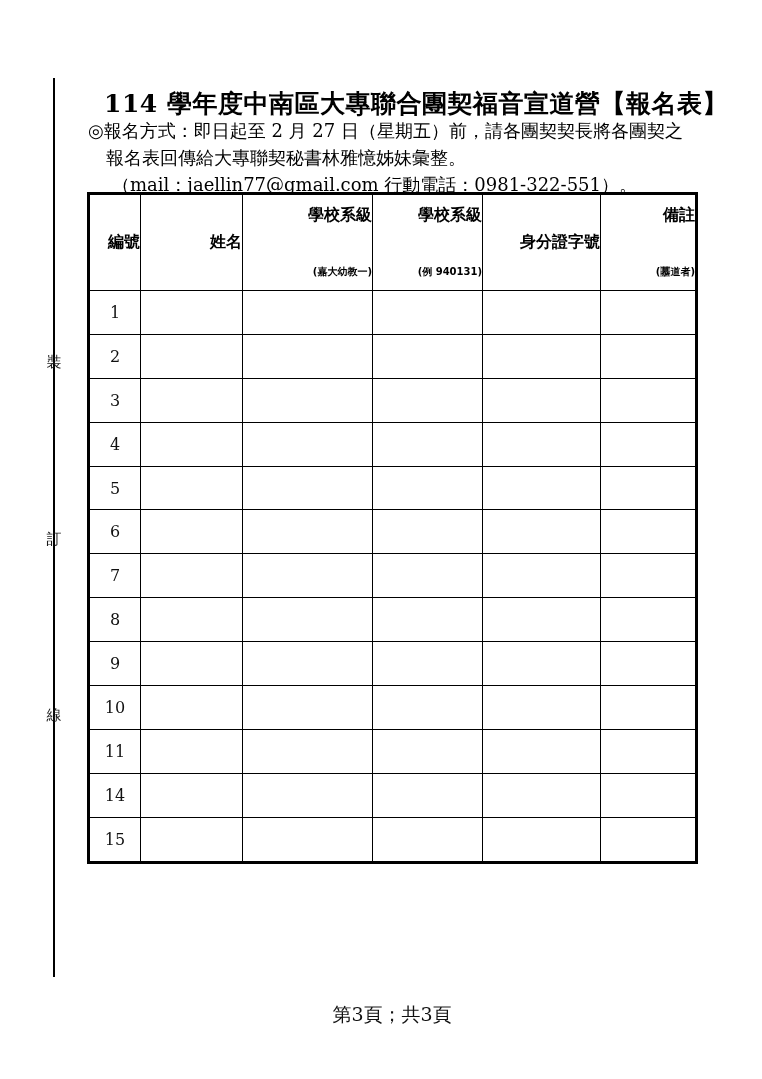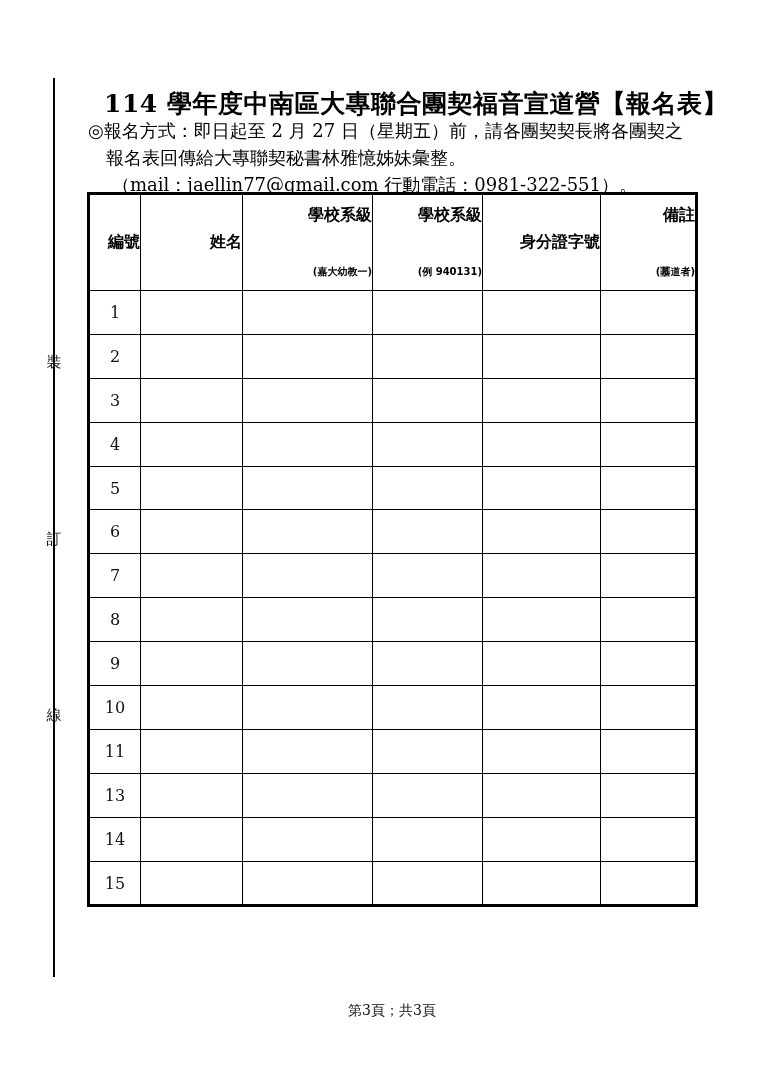--- a/index.html
+++ b/index.html
@@ -116,21 +116,21 @@
     color: #111;
   }
 
   
   .footer {
     position: absolute;
     left: 88px;
     top: 1002px;
     width: 608px;
     text-align: center;
-    font-size: 14px;
+    font-size: 19px;
     color: #111;
   }
 </style>
 </head>
 <body>
 
 <div class="page">
 
   <div class="binding-line"></div>
   <span class="binding-char bc1">裝</span>
@@ -274,28 +274,20 @@
         </tr>
         <tr>
           <td class="num">11</td>
           <td></td>
           <td></td>
           <td></td>
           <td></td>
           <td></td>
         </tr>
         <tr>
-          <td class="num">13</td>
-          <td></td>
-          <td></td>
-          <td></td>
-          <td></td>
-          <td></td>
-        </tr>
-        <tr>
           <td class="num">14</td>
           <td></td>
           <td></td>
           <td></td>
           <td></td>
           <td></td>
         </tr>
         <tr>
           <td class="num">15</td>
           <td></td>

